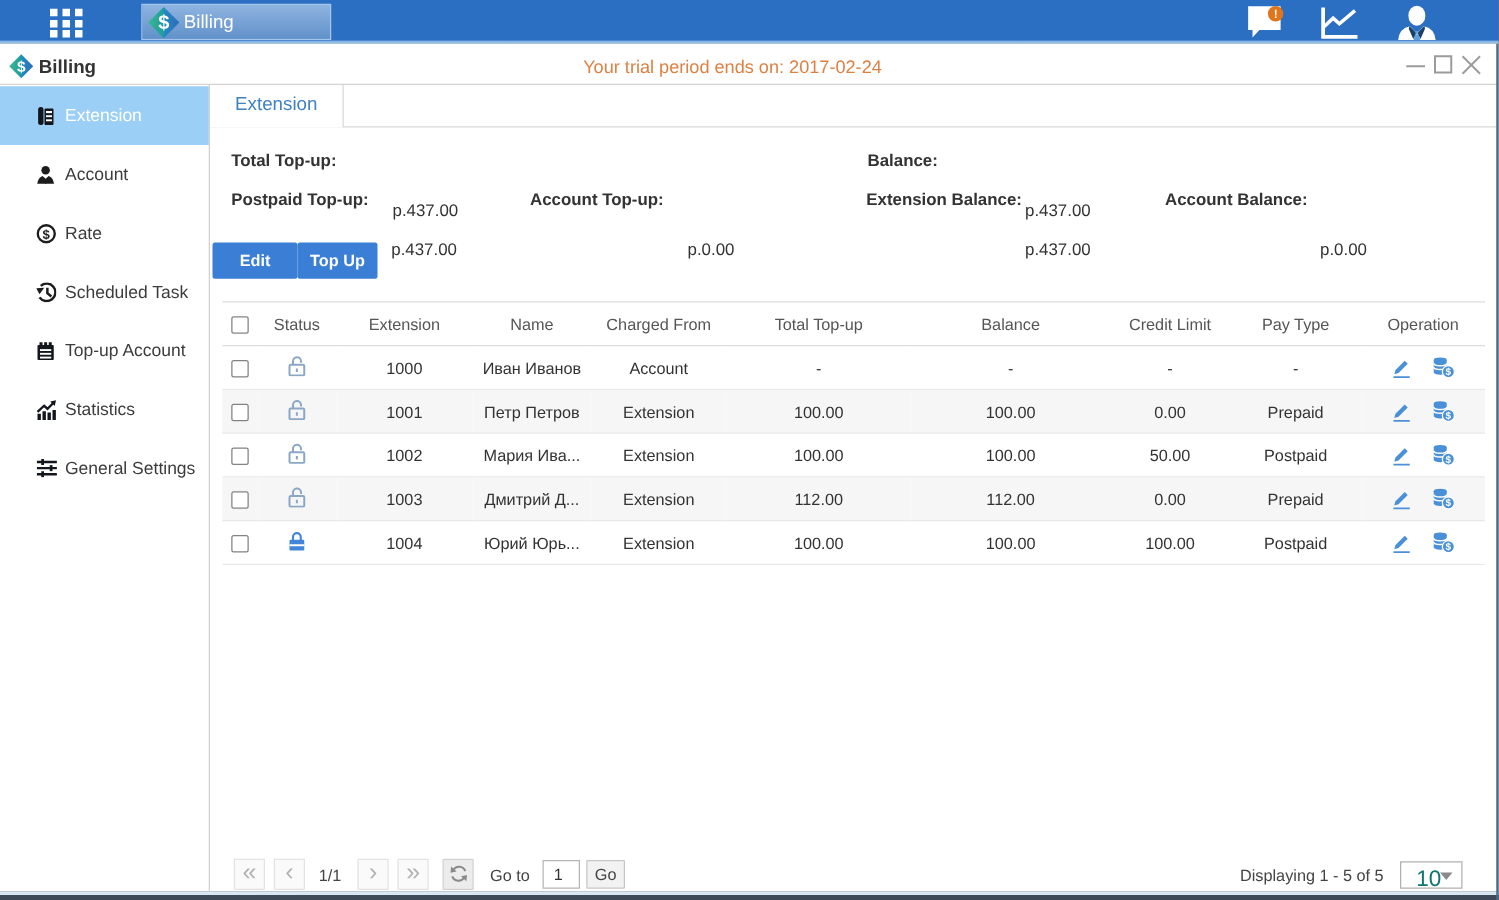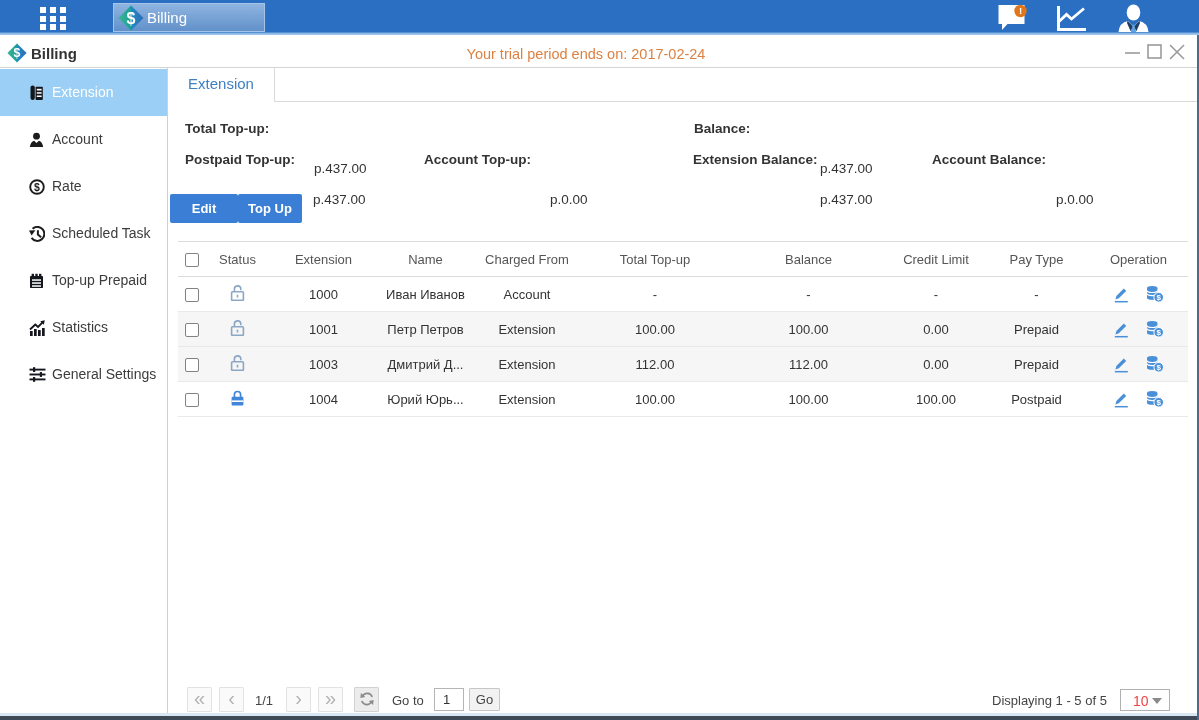--- a/index.html
+++ b/index.html
@@ -197,21 +197,21 @@
     <div class="mi" style="top:189px;">
       <svg width="15" height="16" viewBox="0 0 15 16">
         <rect x="2.6" y="0.8" width="2.4" height="4" fill="#13161c"></rect>
         <rect x="6.3" y="0.8" width="2.4" height="4" fill="#13161c"></rect>
         <rect x="10" y="0.8" width="2.4" height="4" fill="#13161c"></rect>
         <rect x="1" y="3" width="13" height="12" rx="0.8" fill="#13161c"></rect>
         <rect x="3" y="6.3" width="9" height="1.5" fill="#fff"></rect>
         <rect x="3" y="9.3" width="9" height="1.5" fill="#fff"></rect>
         <rect x="3" y="12.3" width="9" height="1.5" fill="#fff"></rect>
       </svg>
-      <span class="txt">Top-up Prepaid</span>
+      <span class="txt">Top-up Account</span>
     </div>
     <div class="mi" style="top:236px;">
       <svg width="16" height="16" viewBox="0 0 16 16">
         <rect x="1" y="11" width="2.7" height="5" fill="#13161c"></rect>
         <rect x="5" y="9" width="2.7" height="7" fill="#13161c"></rect>
         <rect x="9" y="10" width="2.7" height="6" fill="#13161c"></rect>
         <rect x="13" y="8" width="2.7" height="8" fill="#13161c"></rect>
         <path d="M1 9.5 L6.3 4.6 L9 7 L13.8 2.2" fill="none" stroke="#13161c" stroke-width="1.9"></path>
         <polygon points="11.2,1.2 15.8,0.2 14.8,4.8" fill="#13161c"></polygon>
       </svg>
@@ -306,20 +306,38 @@
         <td>100.00</td>
             <td>100.00</td>
             <td>0.00</td>
             <td>Prepaid</td>
             <td class="ops"><svg width="17" height="18" viewBox="0 0 17 18" style="margin-right:16px">
                 <use href="#ic-edit"></use>
               </svg><svg width="18" height="18" viewBox="0 0 18 18">
                 <use href="#ic-coins"></use>
               </svg></td>
       </tr>
+      <tr>
+        <td><span class="cb"></span></td>
+            <td class="st"><svg width="15" height="17" viewBox="0 0 15 17">
+                <use href="#ic-unlock"></use>
+              </svg></td>
+            <td>1002</td>
+            <td>Мария Ива...</td>
+            <td>Extension</td>
+        <td>100.00</td>
+            <td>100.00</td>
+            <td>50.00</td>
+            <td>Postpaid</td>
+            <td class="ops"><svg width="17" height="18" viewBox="0 0 17 18" style="margin-right:16px">
+                <use href="#ic-edit"></use>
+              </svg><svg width="18" height="18" viewBox="0 0 18 18">
+                <use href="#ic-coins"></use>
+              </svg></td>
+      </tr>
       <tr class="alt">
         <td><span class="cb"></span></td>
             <td class="st"><svg width="15" height="17" viewBox="0 0 15 17">
                 <use href="#ic-unlock"></use>
               </svg></td>
             <td>1003</td>
             <td>Дмитрий Д...</td>
             <td>Extension</td>
         <td>112.00</td>
             <td>112.00</td>
@@ -364,20 +382,20 @@
       <polygon points="0.9,1.1 5.2,5.1 0.4,6.1" fill="#8a8a8a"></polygon>
       <path d="M1.8 9.1 A5.3 5.3 0 0 0 11.4 9.9" fill="none" stroke="#8a8a8a" stroke-width="1.6"></path>
       <polygon points="13.1,12.9 8.8,8.9 13.6,7.9" fill="#8a8a8a"></polygon>
     </svg>
   </div>
   <span class="pginfo" style="left:392px;">Go to</span>
   <div style="position:absolute; left:434px; top:688px; width:30px; height:23px; border:1px solid #b5b5b5; background:#fff; font-size:13px; color:#333; padding:3px 0 0 8px;">1</div>
   <div style="position:absolute; left:469px; top:688px; width:31px; height:23px; border:1px solid #c6c6c6; background:#f2f2f2; border-radius:1px; font-size:13px; color:#444; text-align:center; line-height:22px;">Go</div>
   <span class="pginfo" style="left:992px;">Displaying 1 - 5 of 5</span>
   <div style="position:absolute; left:1120px; top:689px; width:50px; height:22px; border:1px solid #b0b0b0; background:#fff;">
-    <span style="position:absolute; left:12px; top:3px; font-size:14px; color:#ef4444;">10</span>
+    <span style="position:absolute; left:12px; top:3px; font-size:18px; color:#0f766e;">10</span>
     <span style="position:absolute; right:7px; top:8px; width:0; height:0; border-left:5px solid transparent; border-right:5px solid transparent; border-top:6px solid #8a8a8a;"></span>
   </div>
 
   <div id="botline"></div>
   <div id="botbar"></div>
   <div id="redge"></div>
 </div>
 
 </body></html>

